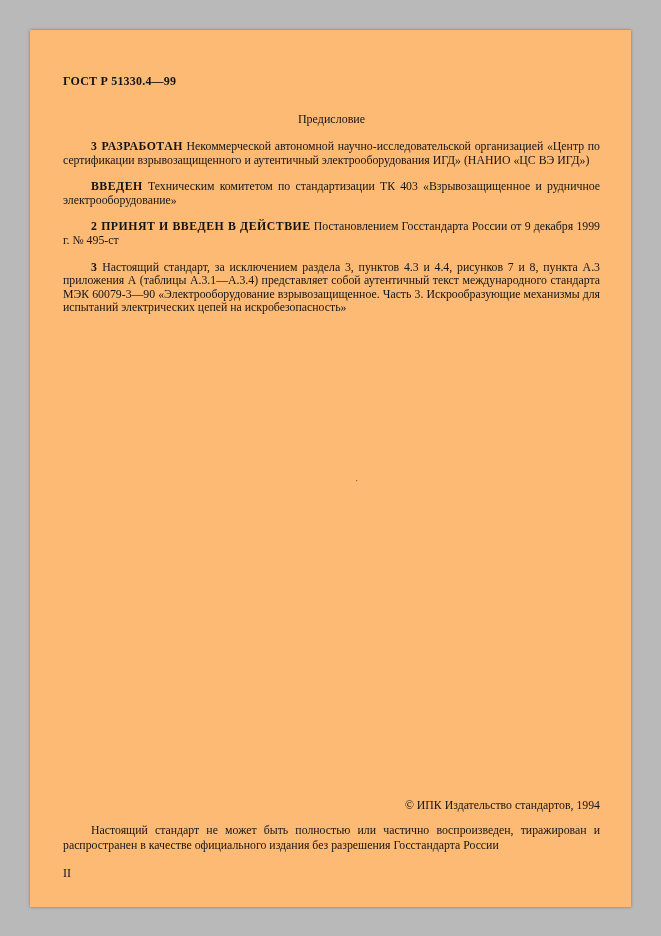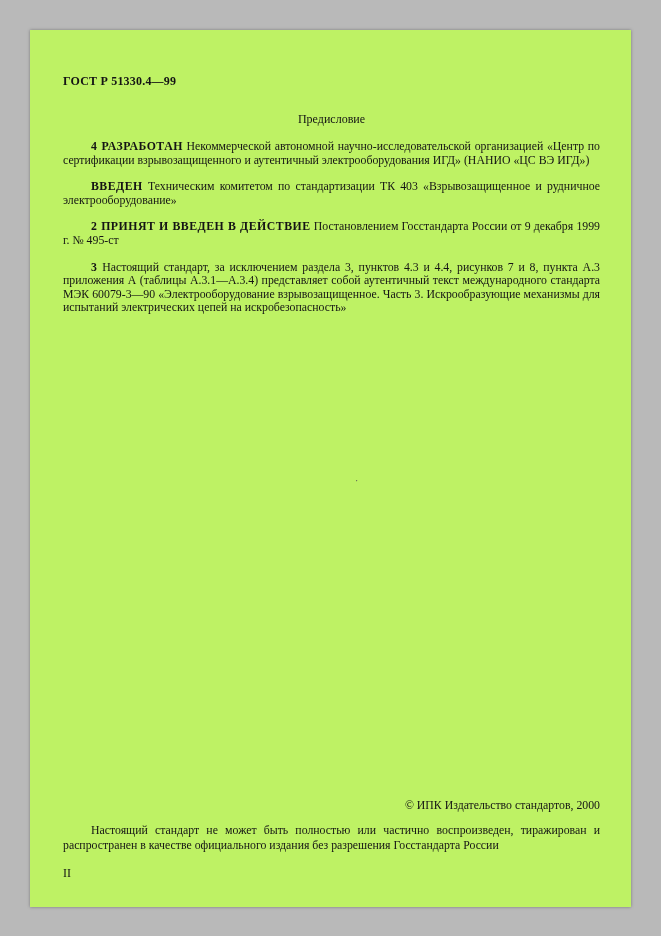--- a/index.html
+++ b/index.html
@@ -10,21 +10,21 @@
   .canvas {
     position: relative;
     width: 661px; height: 936px;
     background: #b9b9b9;
     overflow: hidden;
   }
   .page {
     position: absolute;
     left: 30px; top: 30px;
     width: 601px; height: 877px;
-    background: #bef264;
+    background: #fdba74;
     box-shadow: 0 0 3px rgba(0,0,0,0.35);
     padding: 44px 31px 0 33px;
     color: #141414;
   }
   .doc-header {
     font-weight: bold;
     font-size: 12px;
     letter-spacing: 0.2px;
   }
   .doc-title {
@@ -72,31 +72,31 @@
 </head>
 <body>
 
 <div class="canvas">
   <div class="page">
 
     <div class="doc-header">ГОСТ Р 51330.4—99</div>
 
     <div class="doc-title">Предисловие</div>
 
-    <p class="para"><span class="lead">4 РАЗРАБОТАН</span><span> Некоммерческой автономной научно-исследовательской организацией «Центр по сертификации взрывозащищенного и аутентичный электрооборудования ИГД» (НАНИО «ЦС ВЭ ИГД»)</span></p>
+    <p class="para"><span class="lead">3 РАЗРАБОТАН</span><span> Некоммерческой автономной научно-исследовательской организацией «Центр по сертификации взрывозащищенного и аутентичный электрооборудования ИГД» (НАНИО «ЦС ВЭ ИГД»)</span></p>
 
     <p class="para"><span class="lead">ВВЕДЕН</span><span> Техническим комитетом по стандартизации ТК 403 «Взрывозащищенное и рудничное электрооборудование»</span></p>
 
     <p class="para"><span class="lead">2 ПРИНЯТ И ВВЕДЕН В ДЕЙСТВИЕ</span><span> Постановлением Госстандарта России от 9 декабря 1999 г. № 495-ст</span></p>
 
     <p class="para"><span class="lead">3</span><span> Настоящий стандарт, за исключением раздела 3, пунктов 4.3 и 4.4, рисунков 7 и 8, пункта А.3 приложения А (таблицы А.3.1—А.3.4) представляет собой аутентичный текст международного стандарта МЭК 60079-3—90 «Электрооборудование взрывозащищенное. Часть 3. Искрообразующие механизмы для испытаний электрических цепей на искробезопасность»</span></p>
 
 
     <span class="stray-mark">·</span>
 
-    <div class="copyright">© ИПК Издательство стандартов, 2000</div>
+    <div class="copyright">© ИПК Издательство стандартов, 1994</div>
 
     <p class="footer-note">Настоящий стандарт не может быть полностью или частично воспроизведен, тиражирован и распространен в качестве официального издания без разрешения Госстандарта России</p>
 
     <div class="page-number">II</div>
 
   </div>
 </div>
 
 </body></html>

